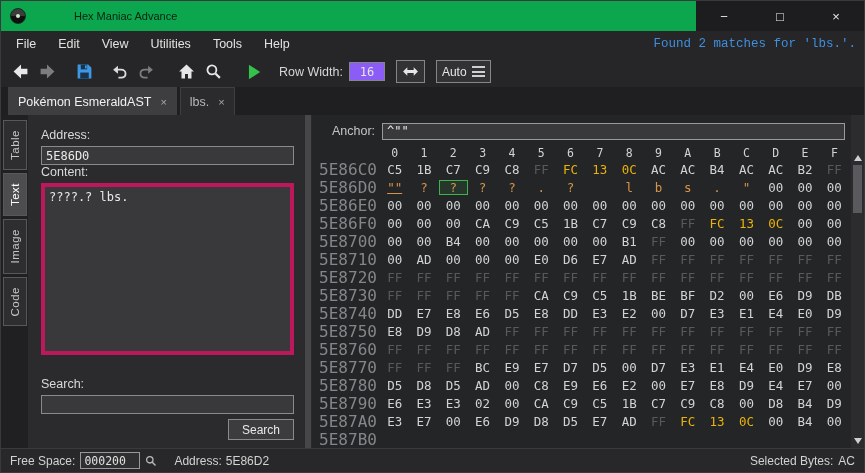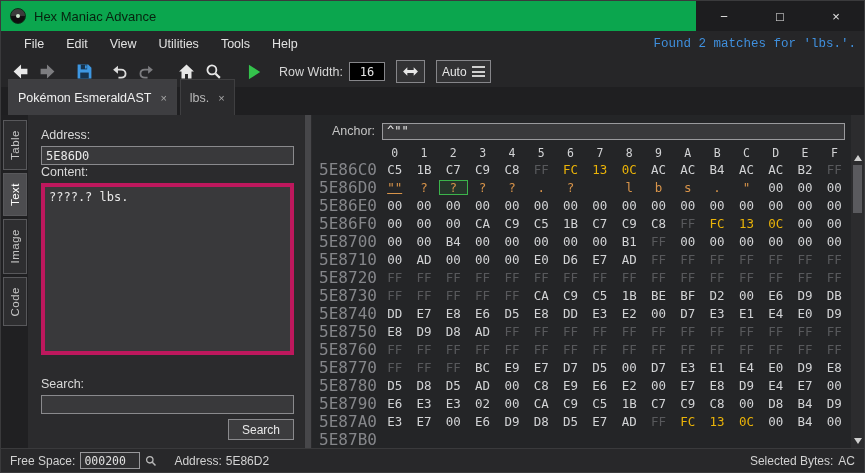--- a/index.html
+++ b/index.html
@@ -5,44 +5,44 @@
   * { box-sizing: border-box; margin: 0; padding: 0; }
   html,body { background:#161617; }
   body { font-family: "Liberation Sans", sans-serif; }
   .app { width:865px; height:473px; display:flex; flex-direction:column; background:#262628; color:#cfcfcf; overflow:hidden; border:1px solid #3a3a3c; }
 
   
   .titlebar { height:30px; background:#0BA64E; display:flex; align-items:center; flex:0 0 auto; }
   .app-icon { width:16px; height:16px; border-radius:50%; margin:0 8px 0 9px;
               background:linear-gradient(180deg,#3c3c3c 46%,#101010 54%); border:1px solid #0c2f18; position:relative; }
   .app-icon::after { content:""; position:absolute; left:5px; top:5px; width:4px; height:4px; border-radius:50%; background:#cfe8cf; }
-  .titlebar .title { font-size:13px; color:#07230f; }
+  .titlebar .title { font-size:11px; color:#07230f;margin-left:40px; }
   .win-controls { margin-left:auto; height:100%; width:168px; background:#1d1d1f; display:flex; }
   .win-btn { flex:1; display:flex; align-items:center; justify-content:center; color:#e6e6e6; font-size:13px; cursor:default; }
 
   
-  .menubar { height:25px; background:#262628; display:flex; align-items:center; padding-left:12px; flex:0 0 auto; }
+  .menubar { height:25px; background:#262628; display:flex; align-items:center; padding-left:4px; flex:0 0 auto; }
   .menu-item { padding:0 11px; font-size:12.5px; color:#e2e2e2; }
   .menu-result { margin-left:auto; padding-right:8px; font-size:12.5px; color:#3F8FDD;font-family:Liberation Mono, monospace; }
 
   
   .toolbar { height:31px; background:#262628; display:flex; align-items:center; padding-left:6px; flex:0 0 auto; }
   .tbtn { width:27px; height:26px; background:transparent; border:none; display:flex; align-items:center; justify-content:center; padding:0; }
   .tbtn svg { display:block; }
   .ml1 { margin-left:10px; } .ml2 { margin-left:8px; } .ml3 { margin-left:13px; }
   .rw-label { margin-left:12px; font-size:12.5px; color:#d6d6d6; }
-  .rw-input { width:36px; height:19px; margin-left:6px; background:#000000; border:1px solid #86868a; color:#e6e6e6;
+  .rw-input { width:36px; height:19px; margin-left:6px; background:#8b5cf6; border:1px solid #86868a; color:#e6e6e6;
               font-family:"DejaVu Sans Mono", monospace; font-size:12px; text-align:center; }
   .boxed { width:auto; height:23px; margin-left:11px; border:1px solid #86868a; background:#323234; padding:0 5px; }
   .auto-btn { display:flex; align-items:center; gap:5px; color:#e6e6e6; font-size:12px; }
   .lines-icon { width:13px; height:11px; background:repeating-linear-gradient(to bottom,#cfcfcf 0 2px,transparent 2px 4.5px); }
 
   
   .tabbar { height:28px; background:#1f1f21; display:flex; align-items:flex-end; padding-left:7px; gap:3px; flex:0 0 auto; }
-  .tab { height:36px; display:flex; align-items:center; gap:9px; padding:11px 9px; background:#2b2b2d; color:#b9b9b9;
+  .tab { height:28px; display:flex; align-items:center; gap:9px; padding:11px 9px; background:#2b2b2d; color:#b9b9b9;
          font-size:12.5px; border:1px solid #3f3f41; border-bottom:none; }
   .tab.active { background:#3e3e41; color:#f0f0f0; }
   .tab-close { font-size:11px; color:#a8a8a8; }
 
   
   .main { flex:1 1 auto; display:flex; min-height:0; }
   .side-strip { width:27px; background:#202022; display:flex; flex-direction:column; padding-top:5px; gap:3px; flex:0 0 auto; }
   .side-tab { width:24px; margin-left:2px; border:1px solid #58585b; background:#2e2e30; color:#c6c6c6;
               display:flex; align-items:center; justify-content:center; padding:9px 0; }
   .side-tab.active { background:#4d4d50; color:#ffffff; }

